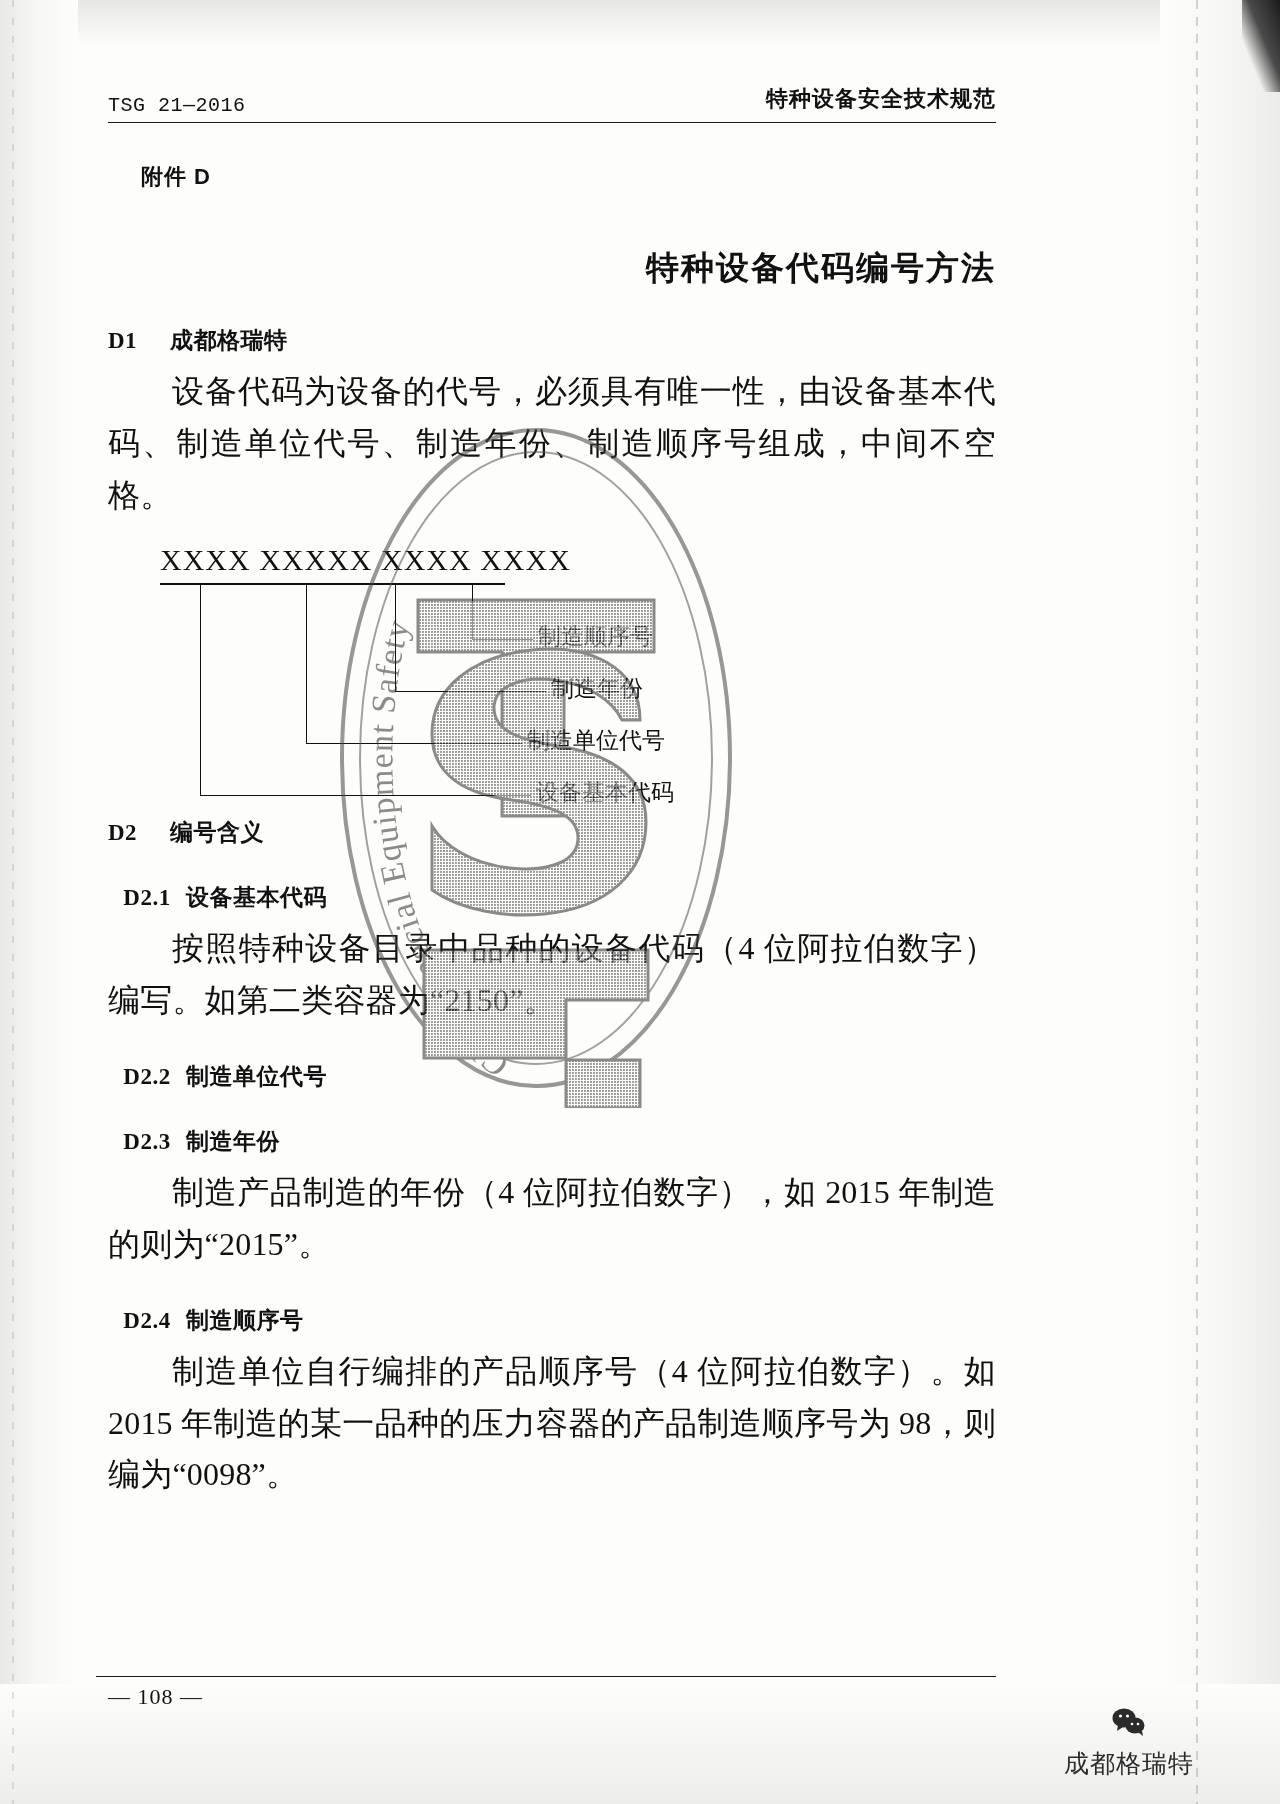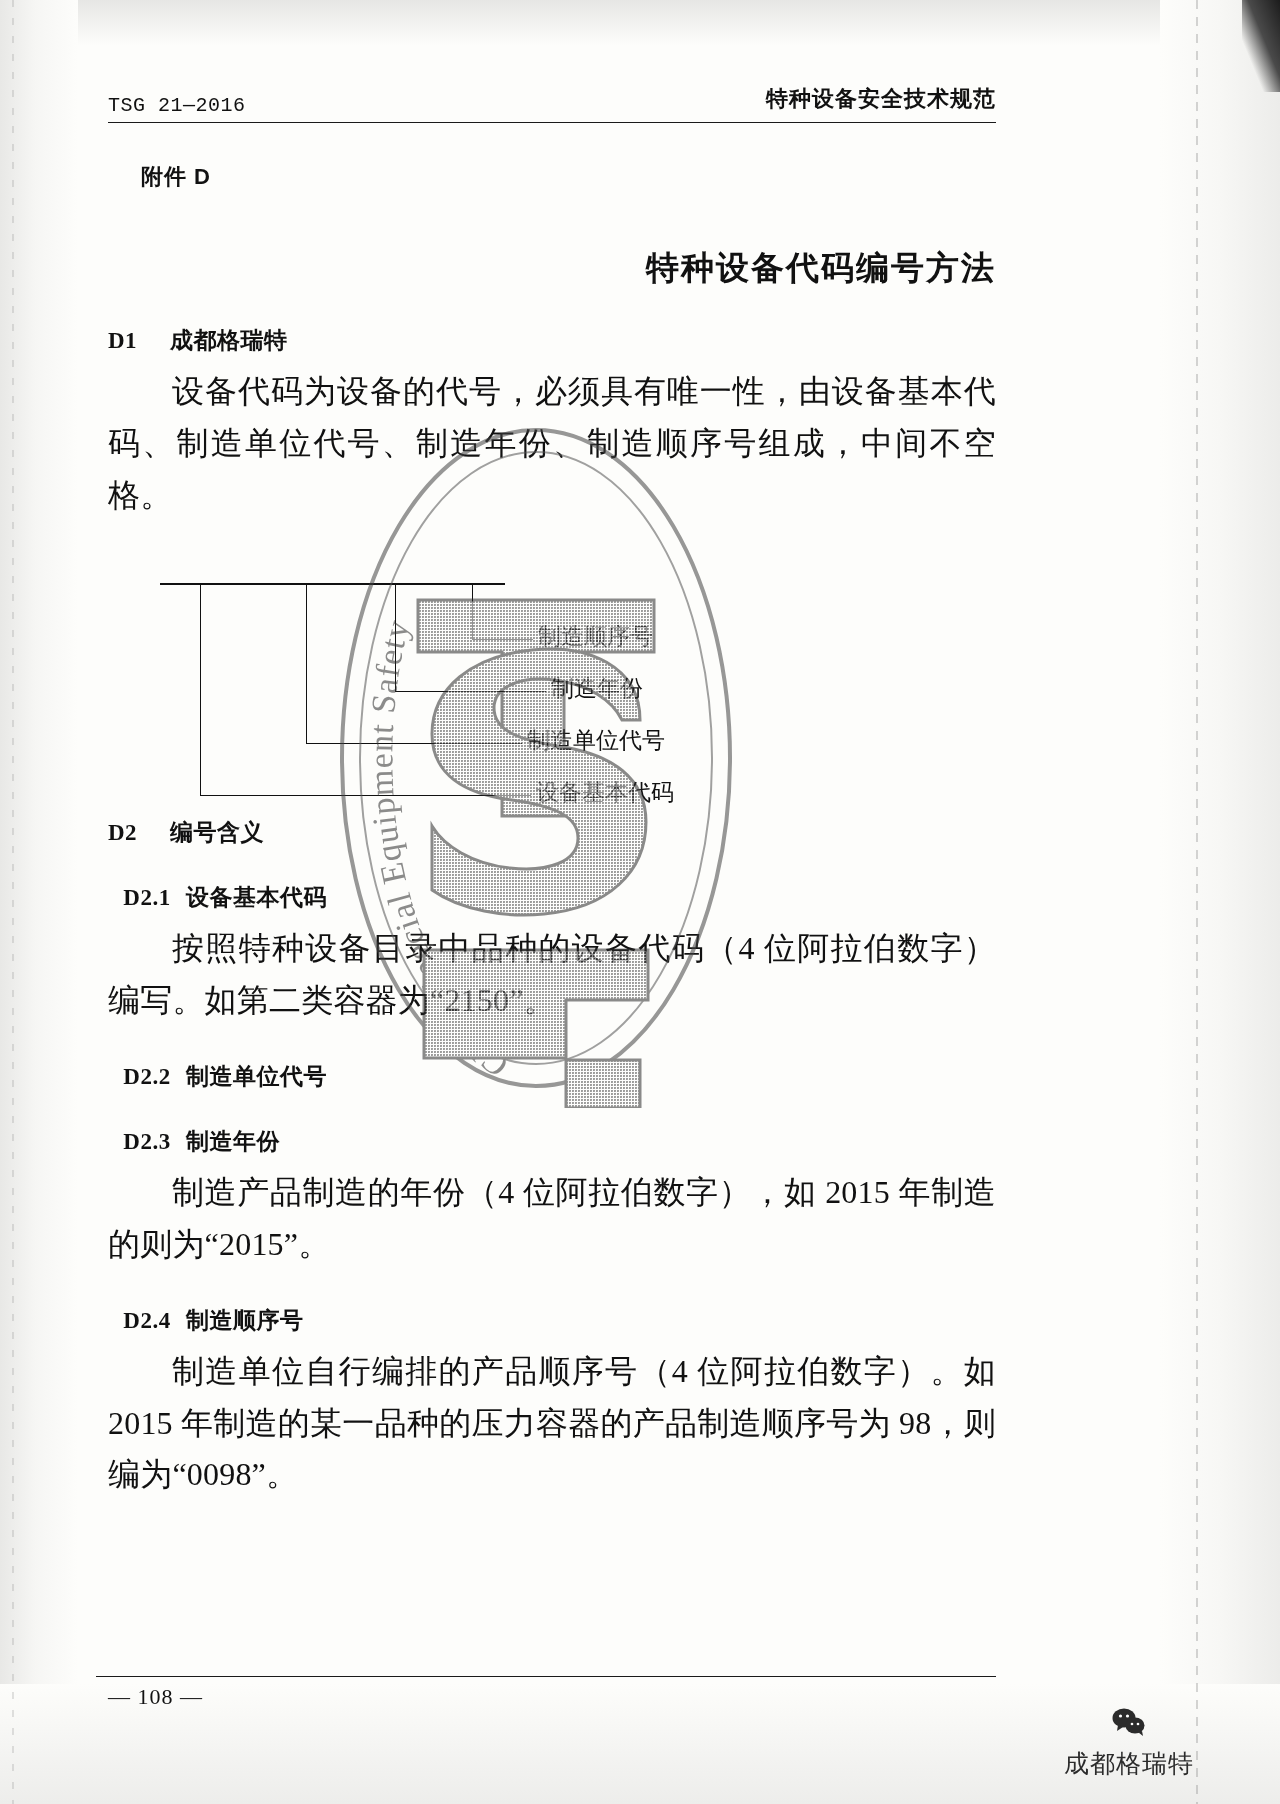--- a/index.html
+++ b/index.html
@@ -257,20 +257,21 @@
     <div class="annex-label">附件 D</div>
 
     <div class="doc-title">特种设备代码编号方法</div>
 
     <div class="sec-h">
       <span class="num">D1</span><span>成都格瑞特</span>
     </div>
     <p class="body">设备代码为设备的代号，必须具有唯一性，由设备基本代码、制造单位代号、制造年份、制造顺序号组成，中间不空格。</p>
 
     <div class="diagram">
+      <div class="code-line">XXXX XXXXX XXXX XXXX</div>
       <div class="code-underline"></div>
 
       <div class="lead" style="left:364px; top:40px; width:60px; height:56px;"></div>
       <div class="lead-label" style="left:430px; top:78px;">制造顺序号</div>
 
       <div class="lead" style="left:287px; top:40px; width:150px; height:108px;"></div>
       <div class="lead-label" style="left:443px; top:130px;">制造年份</div>
 
       <div class="lead" style="left:198px; top:40px; width:215px; height:160px;"></div>
       <div class="lead-label" style="left:419px; top:182px;">制造单位代号</div>

